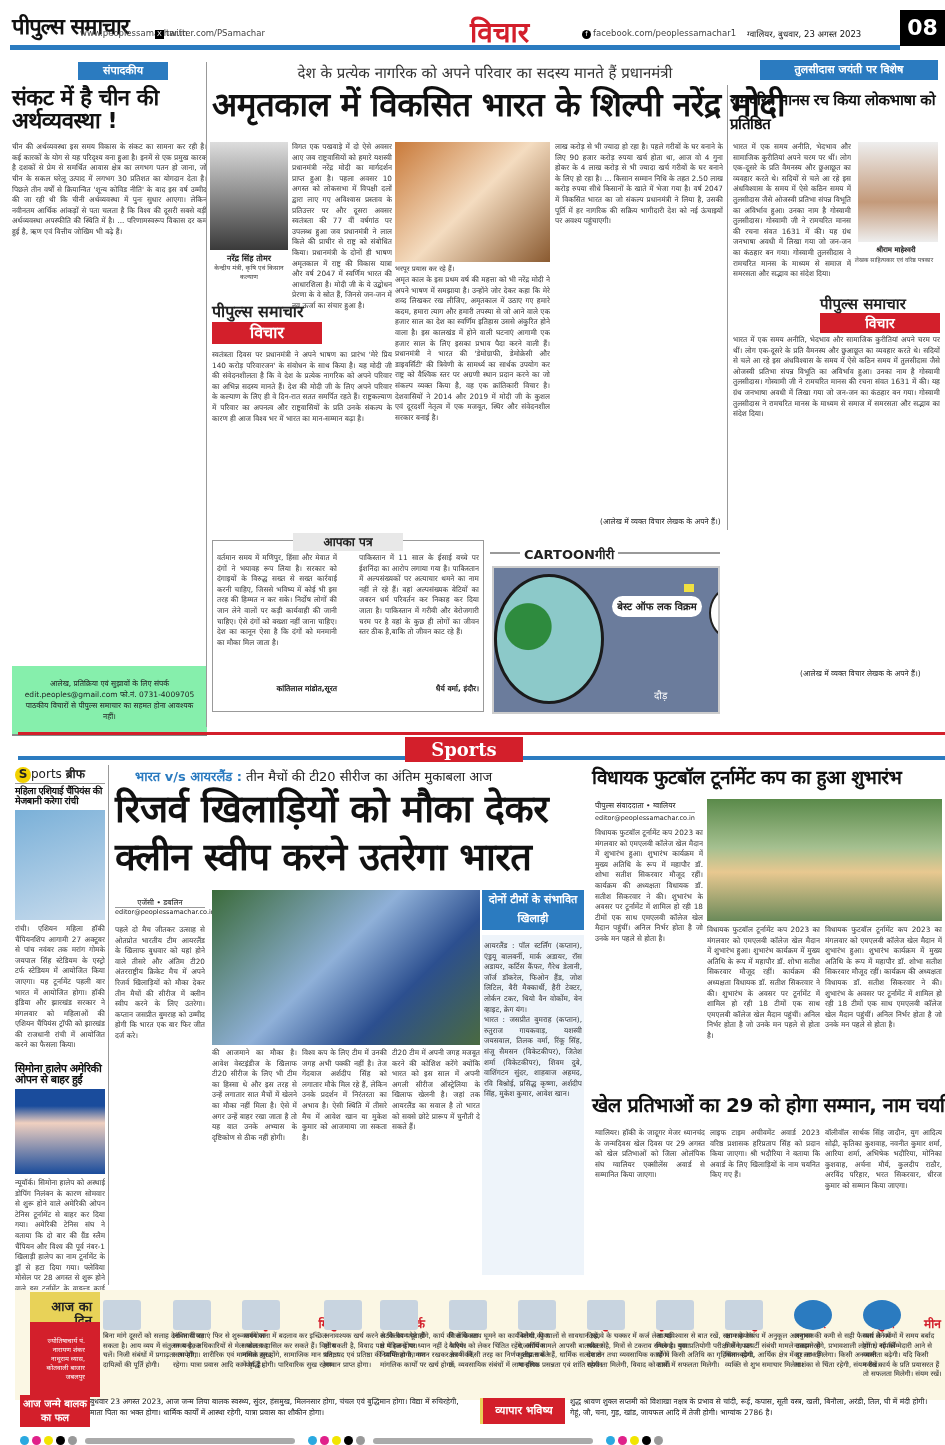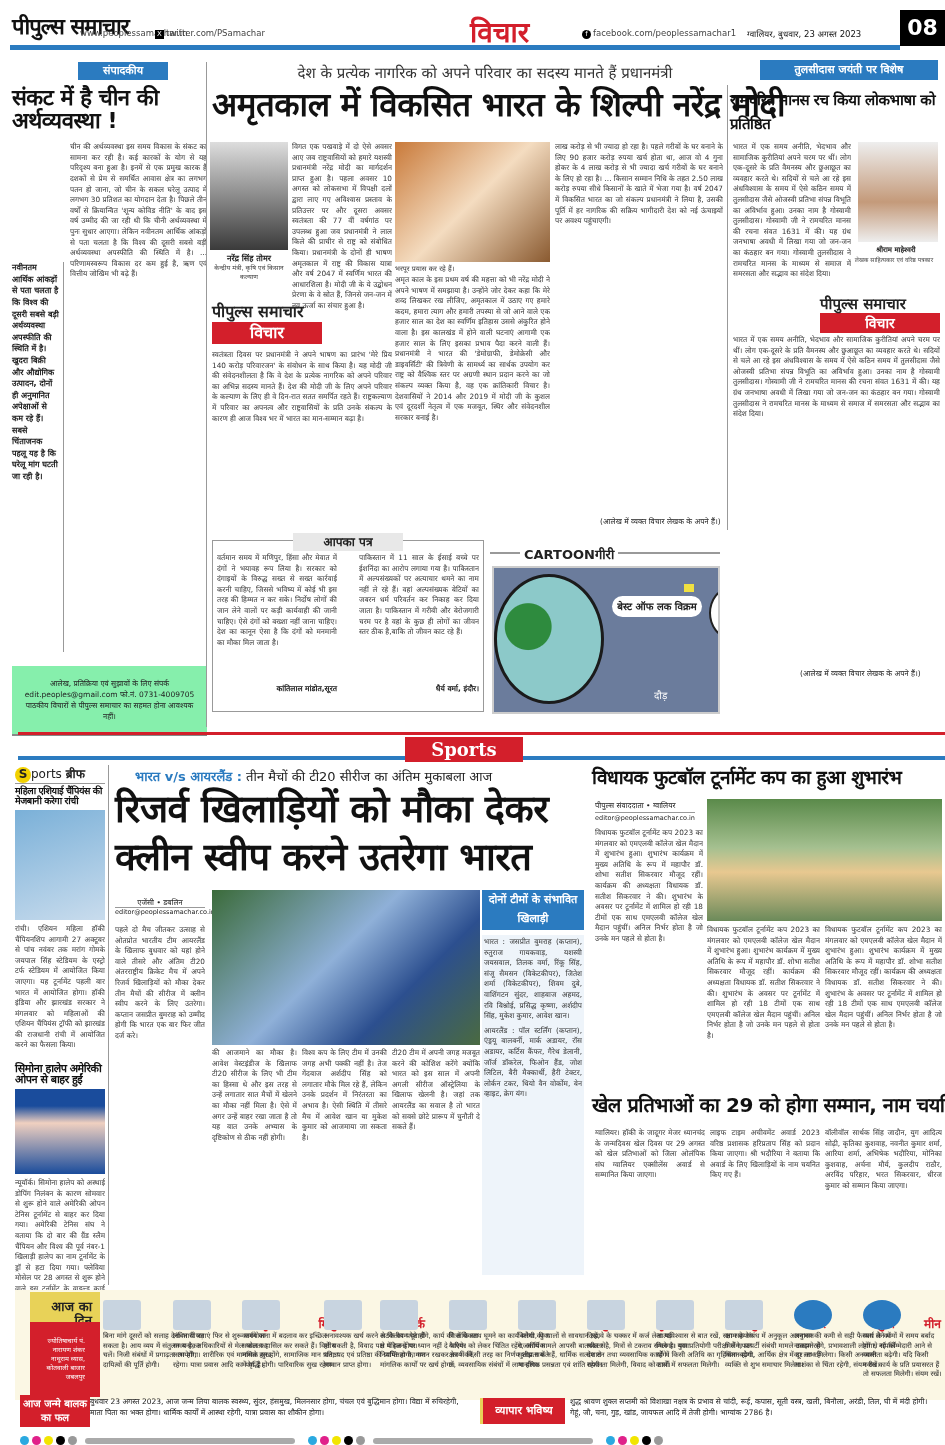--- a/index.html
+++ b/index.html
@@ -37,21 +37,20 @@
   <div class="abs small" style="left:582px;top:28px"><span style="display:inline-block;width:9px;height:9px;border-radius:50%;background:#000;color:#fff;font-size:7px;text-align:center;line-height:9px;margin-right:2px">f</span><span>facebook.com/peoplessamachar1</span></div>
   <div class="abs small" style="left:747px;top:28px;color:#111">ग्वालियर, बुधवार, 23 अगस्त 2023</div>
   <div class="abs pagenum">08</div>
   <div class="abs blueline"></div>
 </div>
 
 <div class="abs col" style="left:12px;top:62px;width:195px;height:660px">
   <div class="tag-blue" style="margin-left:66px;width:90px;height:18px;font-size:11px;line-height:18px">संपादकीय</div>
   <div class="headline" style="font-size:22px;margin-top:6px">संकट में है चीन की अर्थव्यवस्था !</div>
   <div style="display:flex;margin-top:10px;gap:6px">
-    <div style="width:52px;margin-top:120px;font-size:8px;line-height:11.6px;font-weight:bold;color:#222;border-right:1px solid #999;padding-right:4px">नवीनतम आर्थिक आंकड़ों से पता चलता है कि विश्व की दूसरी सबसे बड़ी अर्थव्यवस्था अपस्फीति की स्थिति में है। खुदरा बिक्री और औद्योगिक उत्पादन, दोनों ही अनुमानित अपेक्षाओं से कम रहे हैं। सबसे चिंताजनक पहलू यह है कि घरेलू मांग घटती जा रही है।</div>
     <p style="flex:1;height:510px;overflow:hidden">चीन की अर्थव्यवस्था इस समय विकास के संकट का सामना कर रही है। कई कारकों के योग से यह परिदृश्य बना हुआ है। इनमें से एक प्रमुख कारक है दशकों से प्रेम से समर्थित आवास क्षेत्र का लगभग पतन हो जाना, जो चीन के सकल घरेलू उत्पाद में लगभग 30 प्रतिशत का योगदान देता है। पिछले तीन वर्षों से क्रियान्वित 'शून्य कोविड नीति' के बाद इस वर्ष उम्मीद की जा रही थी कि चीनी अर्थव्यवस्था में पुनः सुधार आएगा। लेकिन नवीनतम आर्थिक आंकड़ों से पता चलता है कि विश्व की दूसरी सबसे बड़ी अर्थव्यवस्था अपस्फीति की स्थिति में है। ... परिणामस्वरूप विकास दर कम हुई है, ऋण एवं वित्तीय जोखिम भी बढ़े हैं।</p>
   </div>
   <div style="margin-top:14px;background:#86efac;border-bottom:2px solid #888;padding:12px;text-align:center;font-size:7.5px;line-height:11px">
     <div>आलेख, प्रतिक्रिया एवं सुझावों के लिए संपर्क</div>
     <div><span>edit.peoples@gmail.com</span> <span>फो.नं. 0731-4009705</span></div>
     <div>पाठकीय विचारों से पीपुल्स समाचार का सहमत होना आवश्यक नहीं।</div>
   </div>
 </div>
 <div class="abs vrule" style="left:206px;top:62px;height:665px"></div>
 
@@ -156,22 +155,22 @@
     <p>की आजमाने का मौका है। आवेश वेस्टइंडीज के खिलाफ टी20 सीरीज के लिए भी टीम का हिस्सा थे और इस तरह से उन्हें लगातार सात मैचों में खेलने का मौका नहीं मिला है। ऐसे में अगर उन्हें बाहर रखा जाता है तो यह बात उनके अभ्यास के दृष्टिकोण से ठीक नहीं होगी।</p>
   </div>
 <div class="abs col" style="left:302px;top:1048px;width:85px;height:225px;overflow:hidden">
     <p>विश्व कप के लिए टीम में उनकी जगह अभी पक्की नहीं है। तेज गेंदबाज अर्शदीप सिंह को लगातार मौके मिल रहे हैं, लेकिन उनके प्रदर्शन में निरंतरता का अभाव है। ऐसी स्थिति में तीसरे मैच में आवेश खान या मुकेश कुमार को आजमाया जा सकता है।</p>
   </div>
 <div class="abs col" style="left:392px;top:1048px;width:88px;height:225px;overflow:hidden">
     <p>टी20 टीम में अपनी जगह मजबूत करने की कोशिश करेंगे क्योंकि भारत को इस साल में अपनी अगली सीरीज ऑस्ट्रेलिया के खिलाफ खेलनी है। जहां तक आयरलैंड का सवाल है तो भारत को सबसे छोटे प्रारूप में चुनौती दे सकते हैं।</p>
   </div>
 <div class="abs tag-blue" style="left:482px;top:890px;width:102px;height:40px;font-size:11px;line-height:19px">दोनों टीमों के संभावित खिलाड़ी</div>
 <div class="abs col" style="left:482px;top:935px;width:102px;height:340px;overflow:hidden;background:#eef4fa;padding:2px">
+  <p style="margin-top:4px">आयरलैंड : पॉल स्टर्लिंग (कप्तान), एंड्रयू बालबर्नी, मार्क अडायर, रॉस अडायर, कर्टिस कैंफर, गैरेथ डेलानी, जॉर्ज डॉकरेल, फिओन हैंड, जोश लिटिल, बैरी मैक्कार्थी, हैरी टेक्टर, लोर्कन टकर, थियो वैन वोर्कोम, बेन व्हाइट, क्रेग यंग।</p>
   <p>भारत : जसप्रीत बुमराह (कप्तान), रुतुराज गायकवाड़, यशस्वी जयसवाल, तिलक वर्मा, रिंकू सिंह, संजू सैमसन (विकेटकीपर), जितेश शर्मा (विकेटकीपर), शिवम दुबे, वाशिंगटन सुंदर, शाहबाज अहमद, रवि बिश्नोई, प्रसिद्ध कृष्णा, अर्शदीप सिंह, मुकेश कुमार, आवेश खान।</p>
-  <p style="margin-top:4px">आयरलैंड : पॉल स्टर्लिंग (कप्तान), एंड्रयू बालबर्नी, मार्क अडायर, रॉस अडायर, कर्टिस कैंफर, गैरेथ डेलानी, जॉर्ज डॉकरेल, फिओन हैंड, जोश लिटिल, बैरी मैक्कार्थी, हैरी टेक्टर, लोर्कन टकर, थियो वैन वोर्कोम, बेन व्हाइट, क्रेग यंग।</p>
 </div>
 
 <div class="abs headline" style="left:592px;top:768px;width:350px;font-size:19px;white-space:nowrap">विधायक फुटबॉल टूर्नामेंट कप का हुआ शुभारंभ</div>
 <div class="abs" style="left:595px;top:800px;width:100px;font-size:7.5px;border-bottom:1px solid #999;padding-bottom:2px">पीपुल्स संवाददाता • ग्वालियर</div>
 <div class="abs" style="left:595px;top:814px;width:100px;font-size:6.5px">editor@peoplessamachar.co.in</div>
 <div class="abs photo" style="left:707px;top:799px;width:235px;height:122px;background:linear-gradient(#5a8a4a,#a5c090 40%,#e8c890 60%,#6b8a5a)"></div>
 <div class="abs col" style="left:595px;top:828px;width:108px;height:245px;overflow:hidden">
     <p>विधायक फुटबॉल टूर्नामेंट कप 2023 का मंगलवार को एमएलबी कॉलेज खेल मैदान में शुभारंभ हुआ। शुभारंभ कार्यक्रम में मुख्य अतिथि के रूप में महापौर डॉ. शोभा सतीश सिकरवार मौजूद रहीं। कार्यक्रम की अध्यक्षता विधायक डॉ. सतीश सिकरवार ने की। शुभारंभ के अवसर पर टूर्नामेंट में शामिल हो रही 18 टीमों एक साथ एमएलबी कॉलेज खेल मैदान पहुंचीं। अनिल निर्भर होता है जो उनके मन पहले से होता है।</p>
   </div>
 <div class="abs col" style="left:707px;top:925px;width:113px;height:148px;overflow:hidden">

